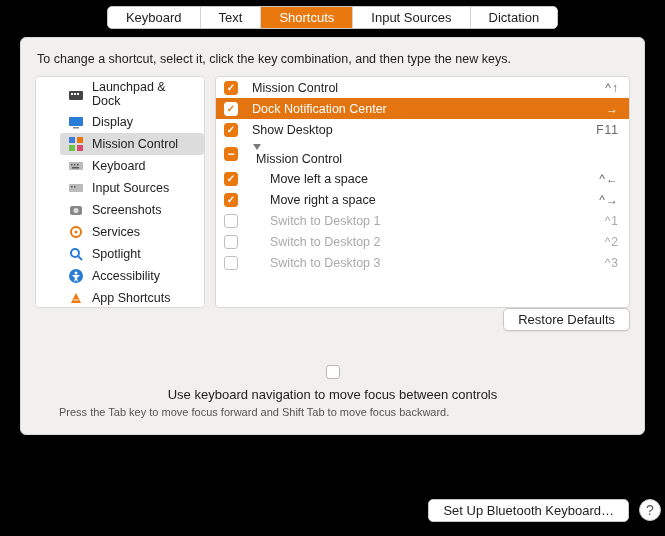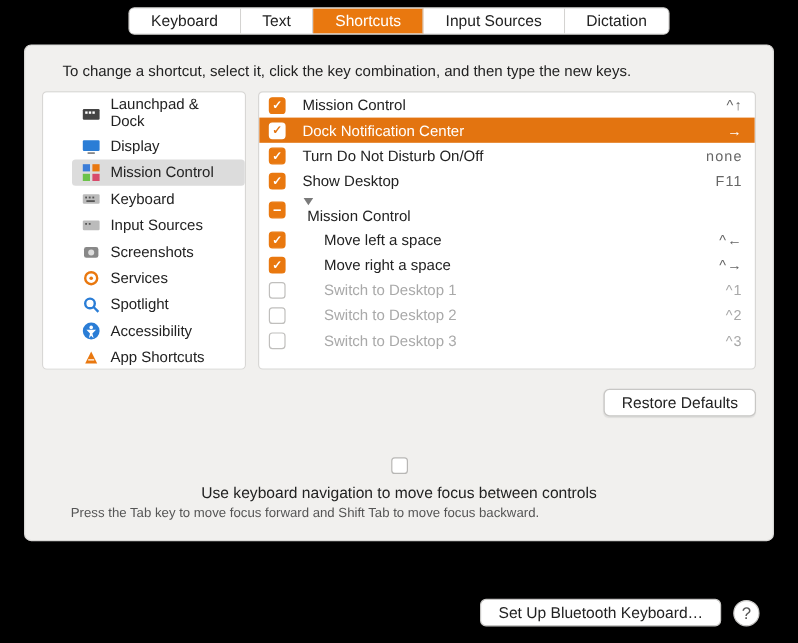--- a/index.html
+++ b/index.html
@@ -43,21 +43,21 @@
     color:#fff;
   }
   .pane {
     margin:0 20px;
     border:1px solid #d8d7d5;
     border-radius:6px;
     background:#f1f0ee;
     padding:14px 14px 16px;
     flex:0 0 auto;
   }
-  .instr { margin:0 0 10px 17px; font-size:12.5px; color:#222; }
+  .instr { margin:0 0 10px 2px; font-size:12.5px; color:#222; }
   .lists { display:flex; gap:10px; height:232px; }
   .listbox {
     background:#fff;
     border:1px solid #d8d7d5;
     border-radius:4px;
     overflow:auto;
   }
   .sidebar { width:170px;padding-left:24px; }
   .detail  { flex:1; position:relative; }
   .sb-item {
@@ -94,39 +94,39 @@
   .dt-row.selected .chk.on::after { color:#e37410; }
   .indent-1 { padding-left:4px; }
   .indent-2 { padding-left:22px; }
   .disclosure {
     width:10px; height:10px; margin-right:4px;
     color:#7a7a7a;
   }
   .disclosure svg { width:10px; height:10px; display:block; }
   .lbl { flex:1; }
   .key { color:#666; font-family:-apple-system, Arial; font-size:12px; letter-spacing:1px; }
-  .restore-row { display:flex; justify-content:flex-end; margin-top:16px; }
+  .restore-row { display:flex; justify-content:flex-end; }
   .btn {
     background:#fff; border:1px solid #c8c7c5; border-radius:5px;
     padding:3px 14px; font-size:13px; color:#222;
     box-shadow: 0 0.5px 1px rgba(0,0,0,0.08);
     cursor:default;
   }
   .kb-nav { margin-top:34px; padding:0 2px; }
   .kb-nav .row1 { display:flex; align-items:center; gap:8px; font-size:13px;flex-direction:column; }
   .kb-nav .row2 { margin-left:22px; margin-top:4px; font-size:11px; color:#555; }
   .plain-check {
     width:14px; height:14px; border-radius:3px;
     border:1px solid #b8b7b5; background:#fff;
   }
   .footer {
     margin-top:auto;
-    display:flex; justify-content:flex-end; align-items:center;
+    display:flex; justify-content:flex-end; align-items:flex-start;
     gap:10px;
-    padding:12px 32px 14px;
+    padding:12px 4px 14px;
   }
   .help {
     width:22px; height:22px; border-radius:11px;
     border:1px solid #c8c7c5; background:#fff;
     display:flex; align-items:center; justify-content:center;
     font-size:14px; color:#555;
     box-shadow: 0 0.5px 1px rgba(0,0,0,0.08);
     cursor:default;
   }
 </style>
@@ -256,25 +256,20 @@
             <span class="lbl indent-1"><span>Mission Control</span></span>
             <span class="key">^↑</span>
           </div>
           <div class="dt-row selected">
             <span class="chk on"></span>
             <span class="lbl indent-1"><span>Dock Notification Center</span></span>
             <span class="key">→</span>
           </div>
           <div class="dt-row">
             <span class="chk on"></span>
-            <span class="lbl indent-1"><span>Turn Do Not Disturb On/Off</span></span>
-            <span class="key">none</span>
-          </div>
-          <div class="dt-row">
-            <span class="chk on"></span>
             <span class="lbl indent-1"><span>Show Desktop</span></span>
             <span class="key">F11</span>
           </div>
           <div class="dt-row">
             <span class="chk mixed"></span>
             <span class="lbl indent-1"><span class="disclosure"><svg viewBox="0 0 10 10">
                   <path d="M1 2 L9 2 L5 8 Z" fill="#7a7a7a"></path>
                 </svg></span><span>Mission Control</span></span>
             <span class="key"></span>
           </div>

